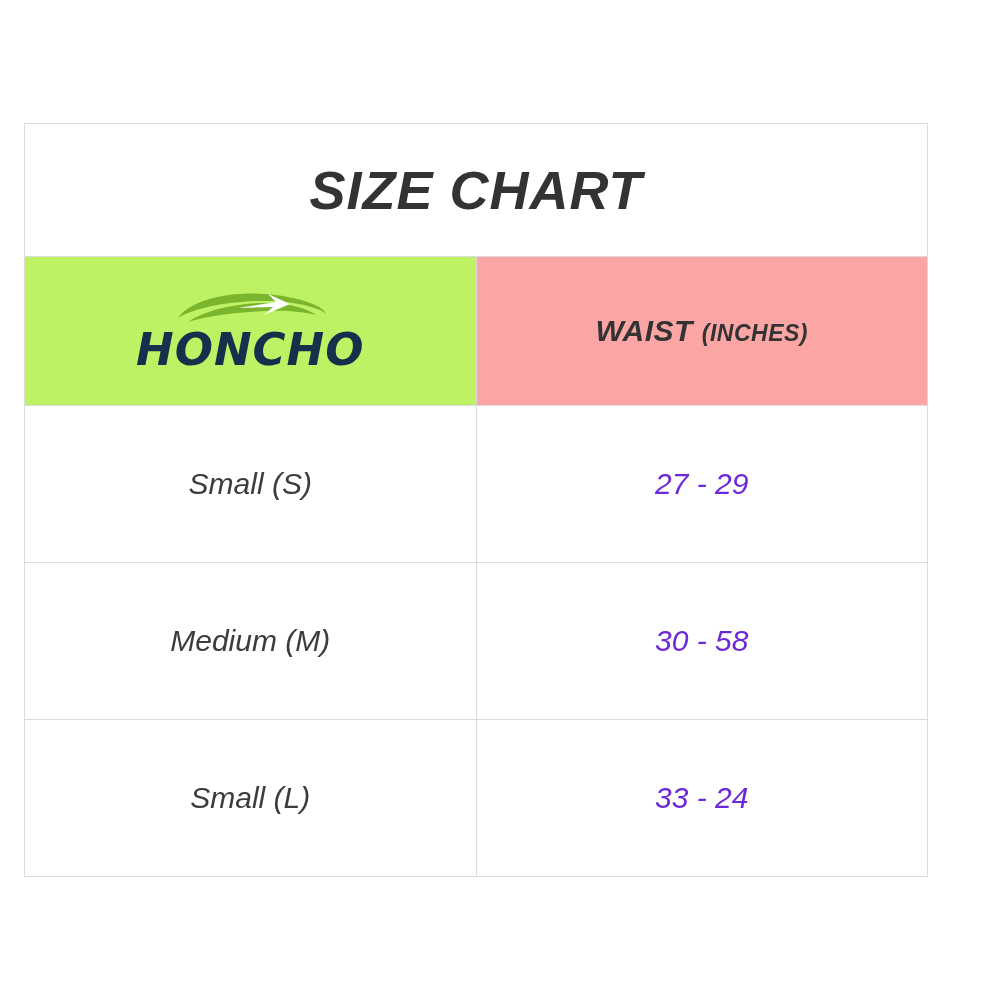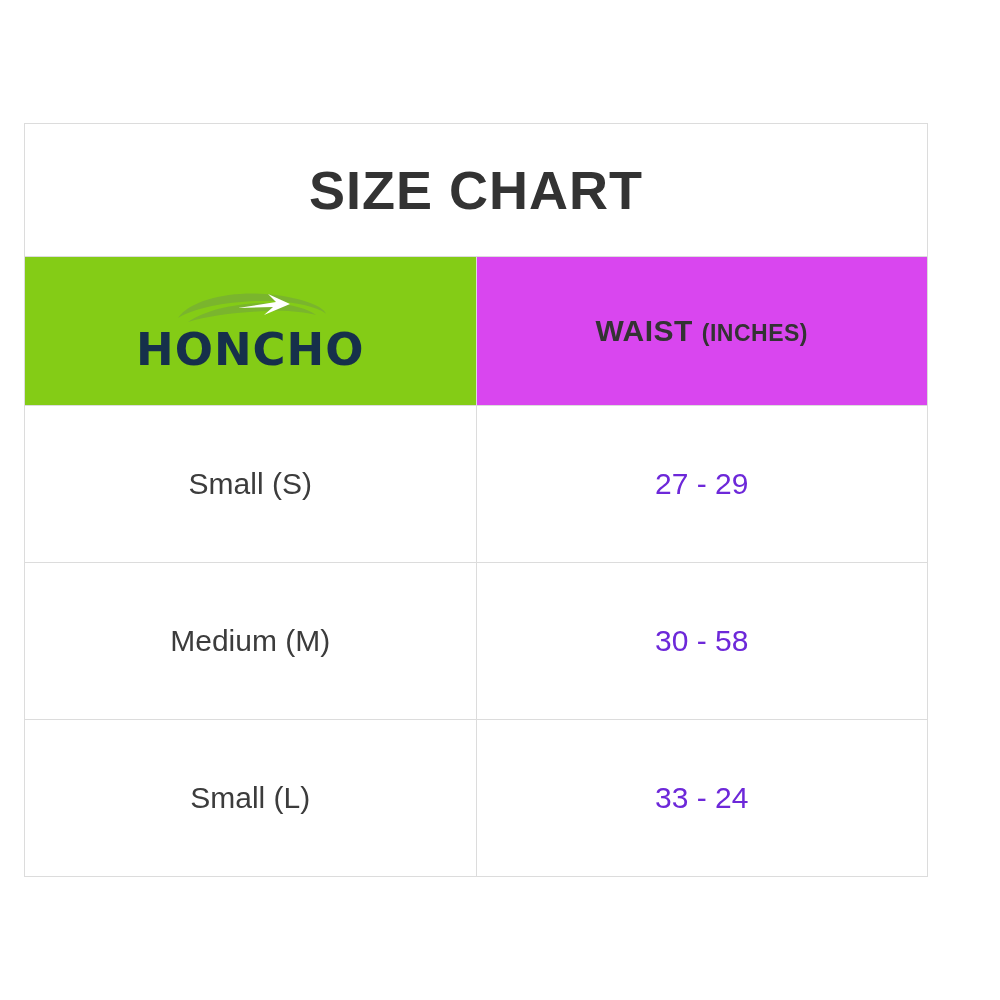--- a/index.html
+++ b/index.html
@@ -15,20 +15,21 @@
     overflow: hidden;
   }
 
   .page {
     width: 952px;
     height: 1000px;
     box-sizing: border-box;
     display: flex;
     align-items: center;
     justify-content: center;
+    font-style: italic;
   }
 
   .chart {
     width: 904px;
     border: 1px solid #dcdcdc;
     border-collapse: collapse;
     table-layout: fixed;
     background: #ffffff;
   }
 
@@ -48,27 +49,27 @@
     font-weight: bold;
     letter-spacing: 1px;
     color: #333333;
     line-height: 1;
   }
 
   .logo-cell {
     width: 352px;
     height: 148px;
     text-align: center;
-    background: #84cc16;
+    background: #bef264;
   }
 
   .head-cell {
     height: 148px;
     text-align: center;
-    background: #d946ef;
+    background: #fca5a5;
   }
 
   .head-text {
     font-size: 30px;
     font-weight: bold;
     color: #333333;
     letter-spacing: 0.5px;
   }
 
   .head-text .unit {

